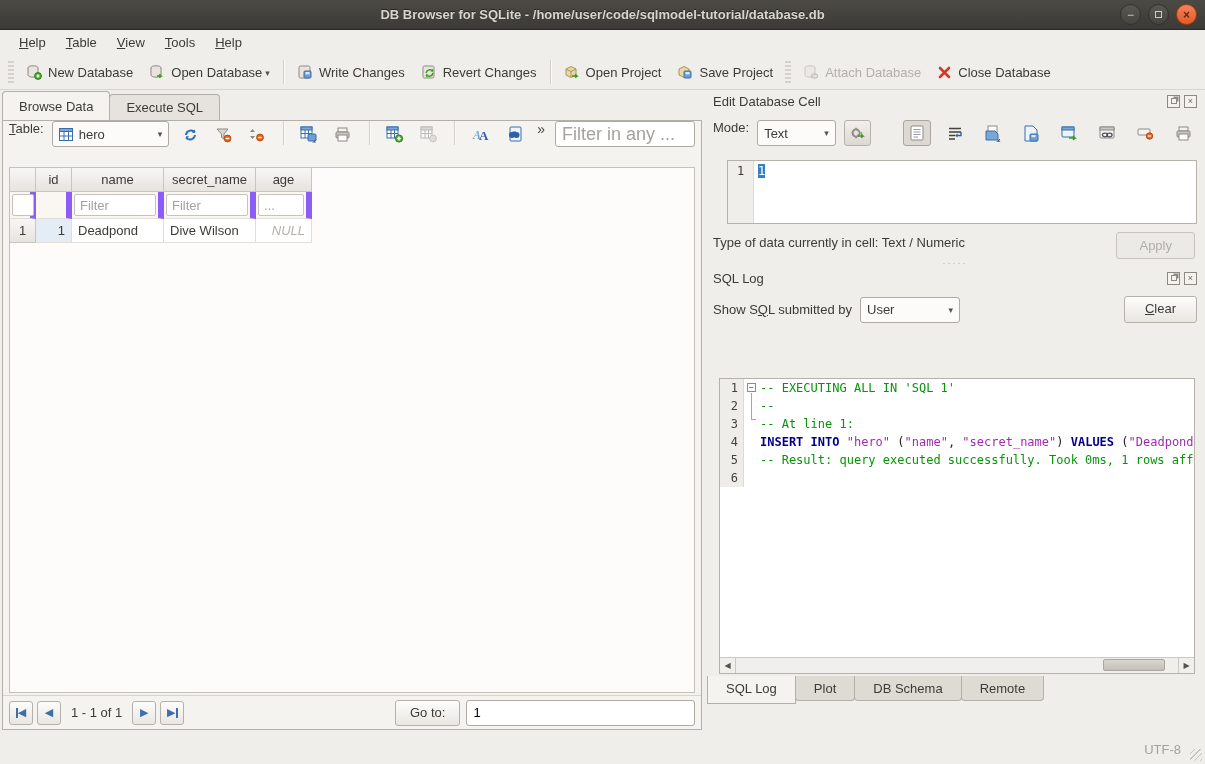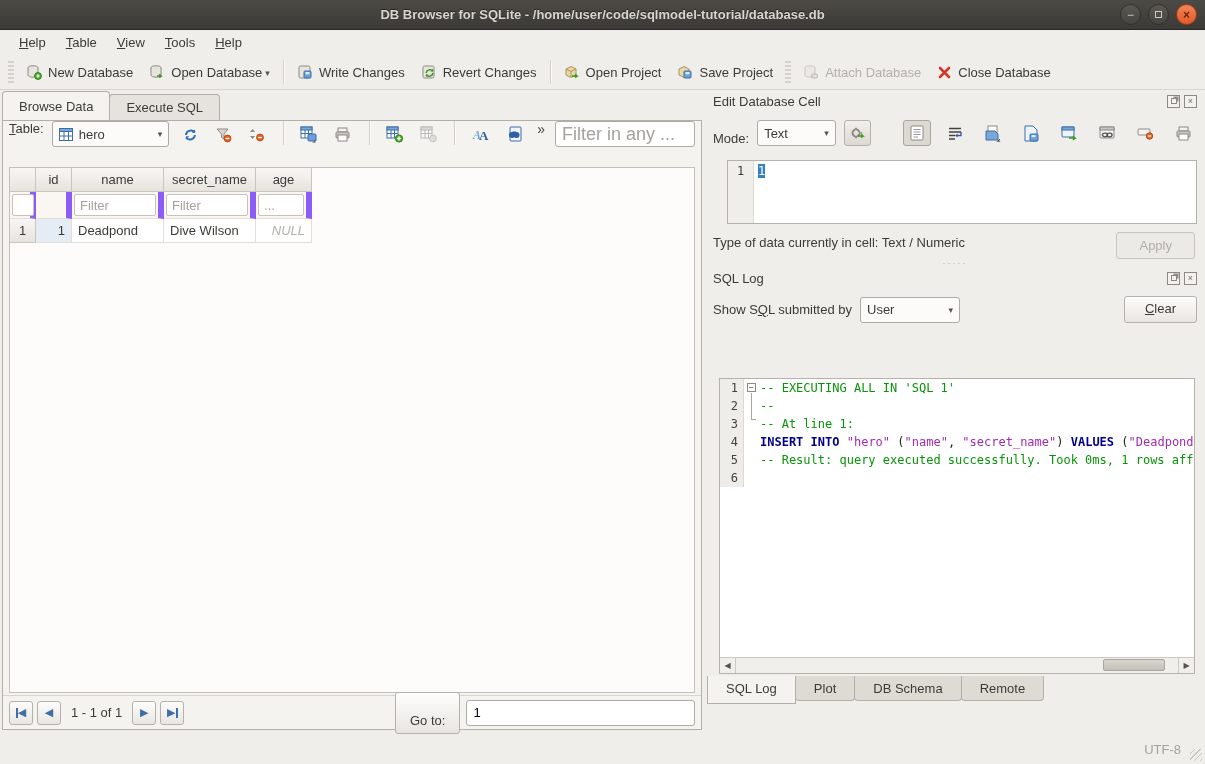--- a/index.html
+++ b/index.html
@@ -67,31 +67,31 @@
   .null{color:#b4b1ac;font-style:italic;text-align:right;}
   
   .pagebar{position:absolute;left:0;right:0;bottom:0;height:34px;border-top:1px solid #d8d4ce;
     display:flex;align-items:center;padding:0 6px;gap:4px;background:#f5f3f0;}
   .nav-btn{width:24px;height:24px;border:1px solid #b5b1ab;border-radius:3px;background:linear-gradient(#fdfdfc,#e9e6e1);
     display:flex;align-items:center;justify-content:center;color:#3e6fa8;font-size:11px;}
   .nav-btn .bar{display:inline-block;width:2px;height:10px;background:#3e6fa8;}
   .range{padding:0 6px;}
   .goto-wrap{margin-left:auto;display:flex;align-items:center;gap:6px;width:300px;}
   .goto-btn{border:1px solid #b5b1ab;border-radius:3px;background:linear-gradient(#fdfdfc,#e9e6e1);
-    padding:20px 14px;height:26px;}
+    padding:4px 14px;height:26px;}
   .goto-wrap input{flex:1;height:26px;border:1px solid #aeaaa4;border-radius:3px;padding:2px 6px;font-size:13px;background:#fff;}
   
   .right-panel{position:absolute;left:705px;top:90px;width:500px;height:644px;}
   .dock-header{display:flex;align-items:center;height:22px;padding:0 8px;}
   .dock-header .dtitle{flex:1;}
   .dock-icons{display:flex;gap:4px;}
   .dico{width:13px;height:13px;border:1px solid #8d8a84;display:flex;align-items:center;justify-content:center;
     font-size:9px;color:#6f6c66;background:#f4f2ef;}
   .dico .fl{width:6px;height:6px;border:1px solid #8d8a84;box-shadow:2px -2px 0 -0.5px #8d8a84;}
-  .mode-row{display:flex;align-items:flex-end;gap:8px;padding:8px 8px 6px;}
+  .mode-row{display:flex;align-items:flex-start;gap:8px;padding:8px 8px 6px;}
   .combo.mode-combo{width:86px;}
   .gearbtn{width:30px;height:26px;border:1px solid #b5b1ab;border-radius:3px;background:linear-gradient(#f2f0ed,#dcd8d2);
     display:flex;align-items:center;justify-content:center;}
   .cell-icons{display:flex;align-items:center;gap:10px;margin-left:24px;}
   .cico{width:28px;height:26px;display:flex;align-items:center;justify-content:center;border-radius:3px;}
   .cico.pressed{background:#dcd8d2;border:1px solid #aaa69f;}
   .editor{margin:8px 8px 0 22px;height:64px;border:1px solid #b5b1ab;background:#fff;display:flex;}
   .editor .gutter{width:26px;background:#f0eeea;border-right:1px solid #ddd9d3;
     font-family:"DejaVu Sans Mono",monospace;font-size:12px;text-align:center;padding-top:3px;color:#3c3b37;}
   .editor .etext{font-family:"DejaVu Sans Mono",monospace;font-size:12px;padding:3px 4px;}

